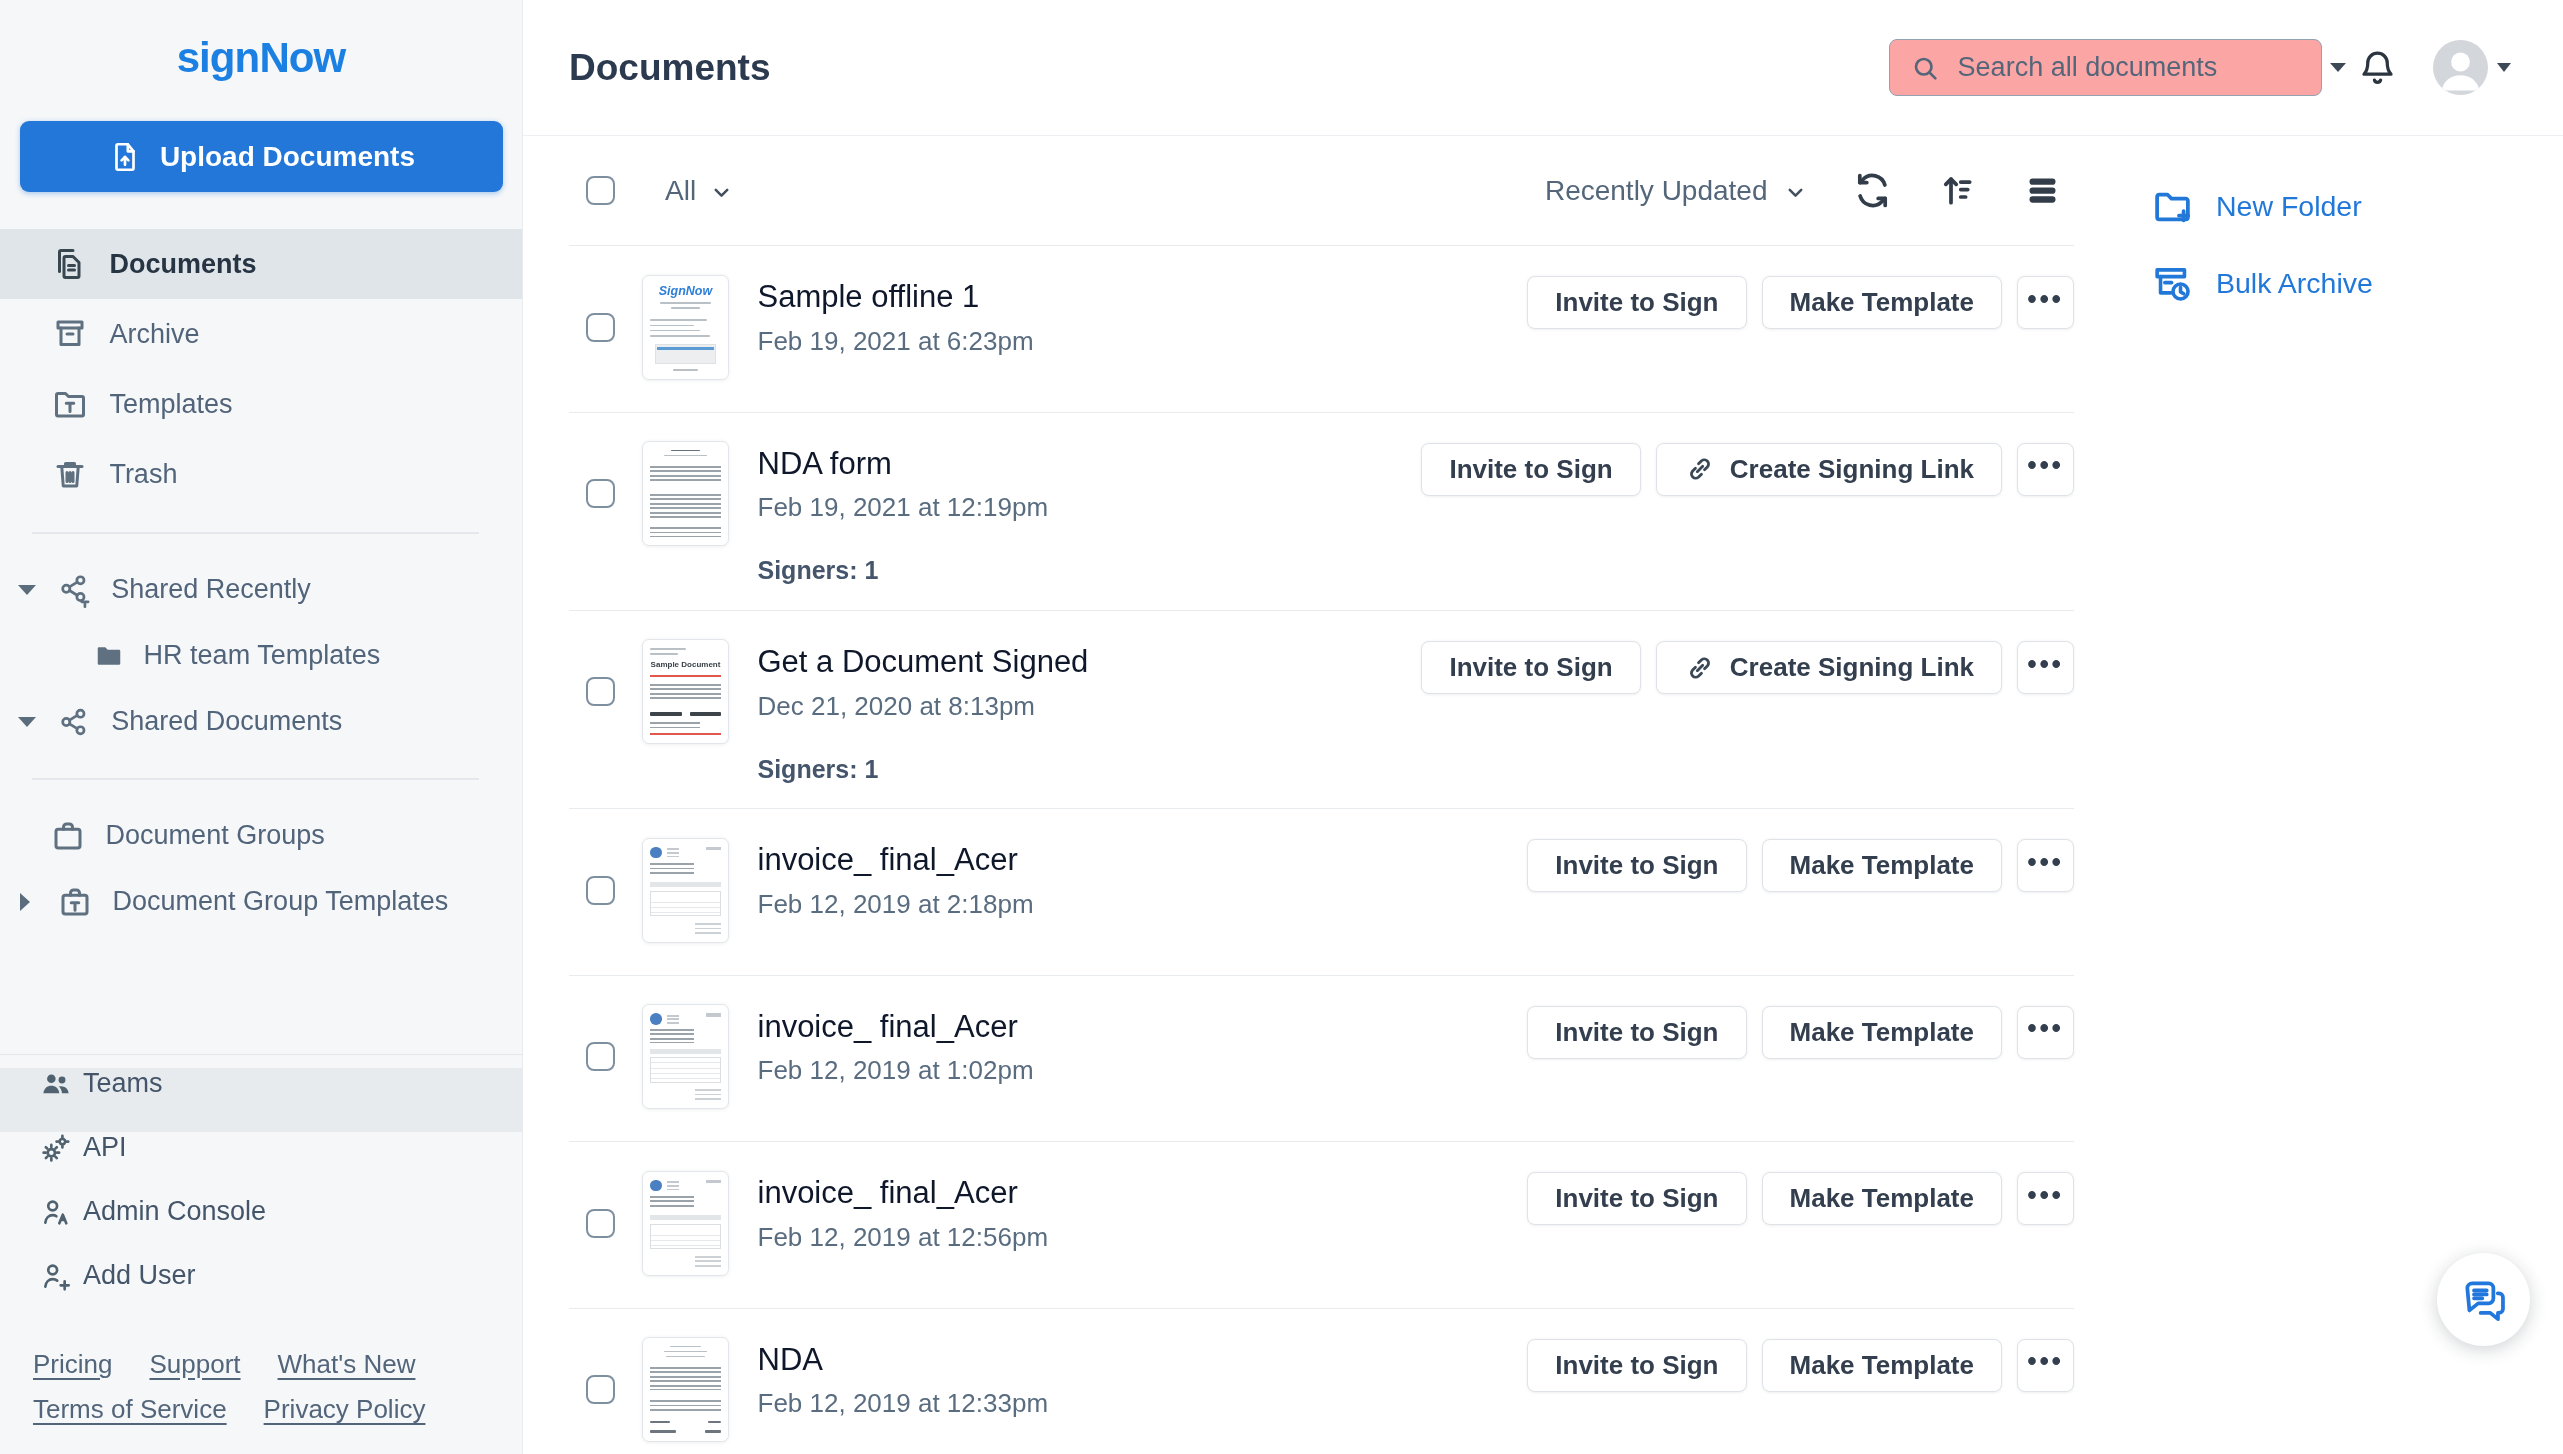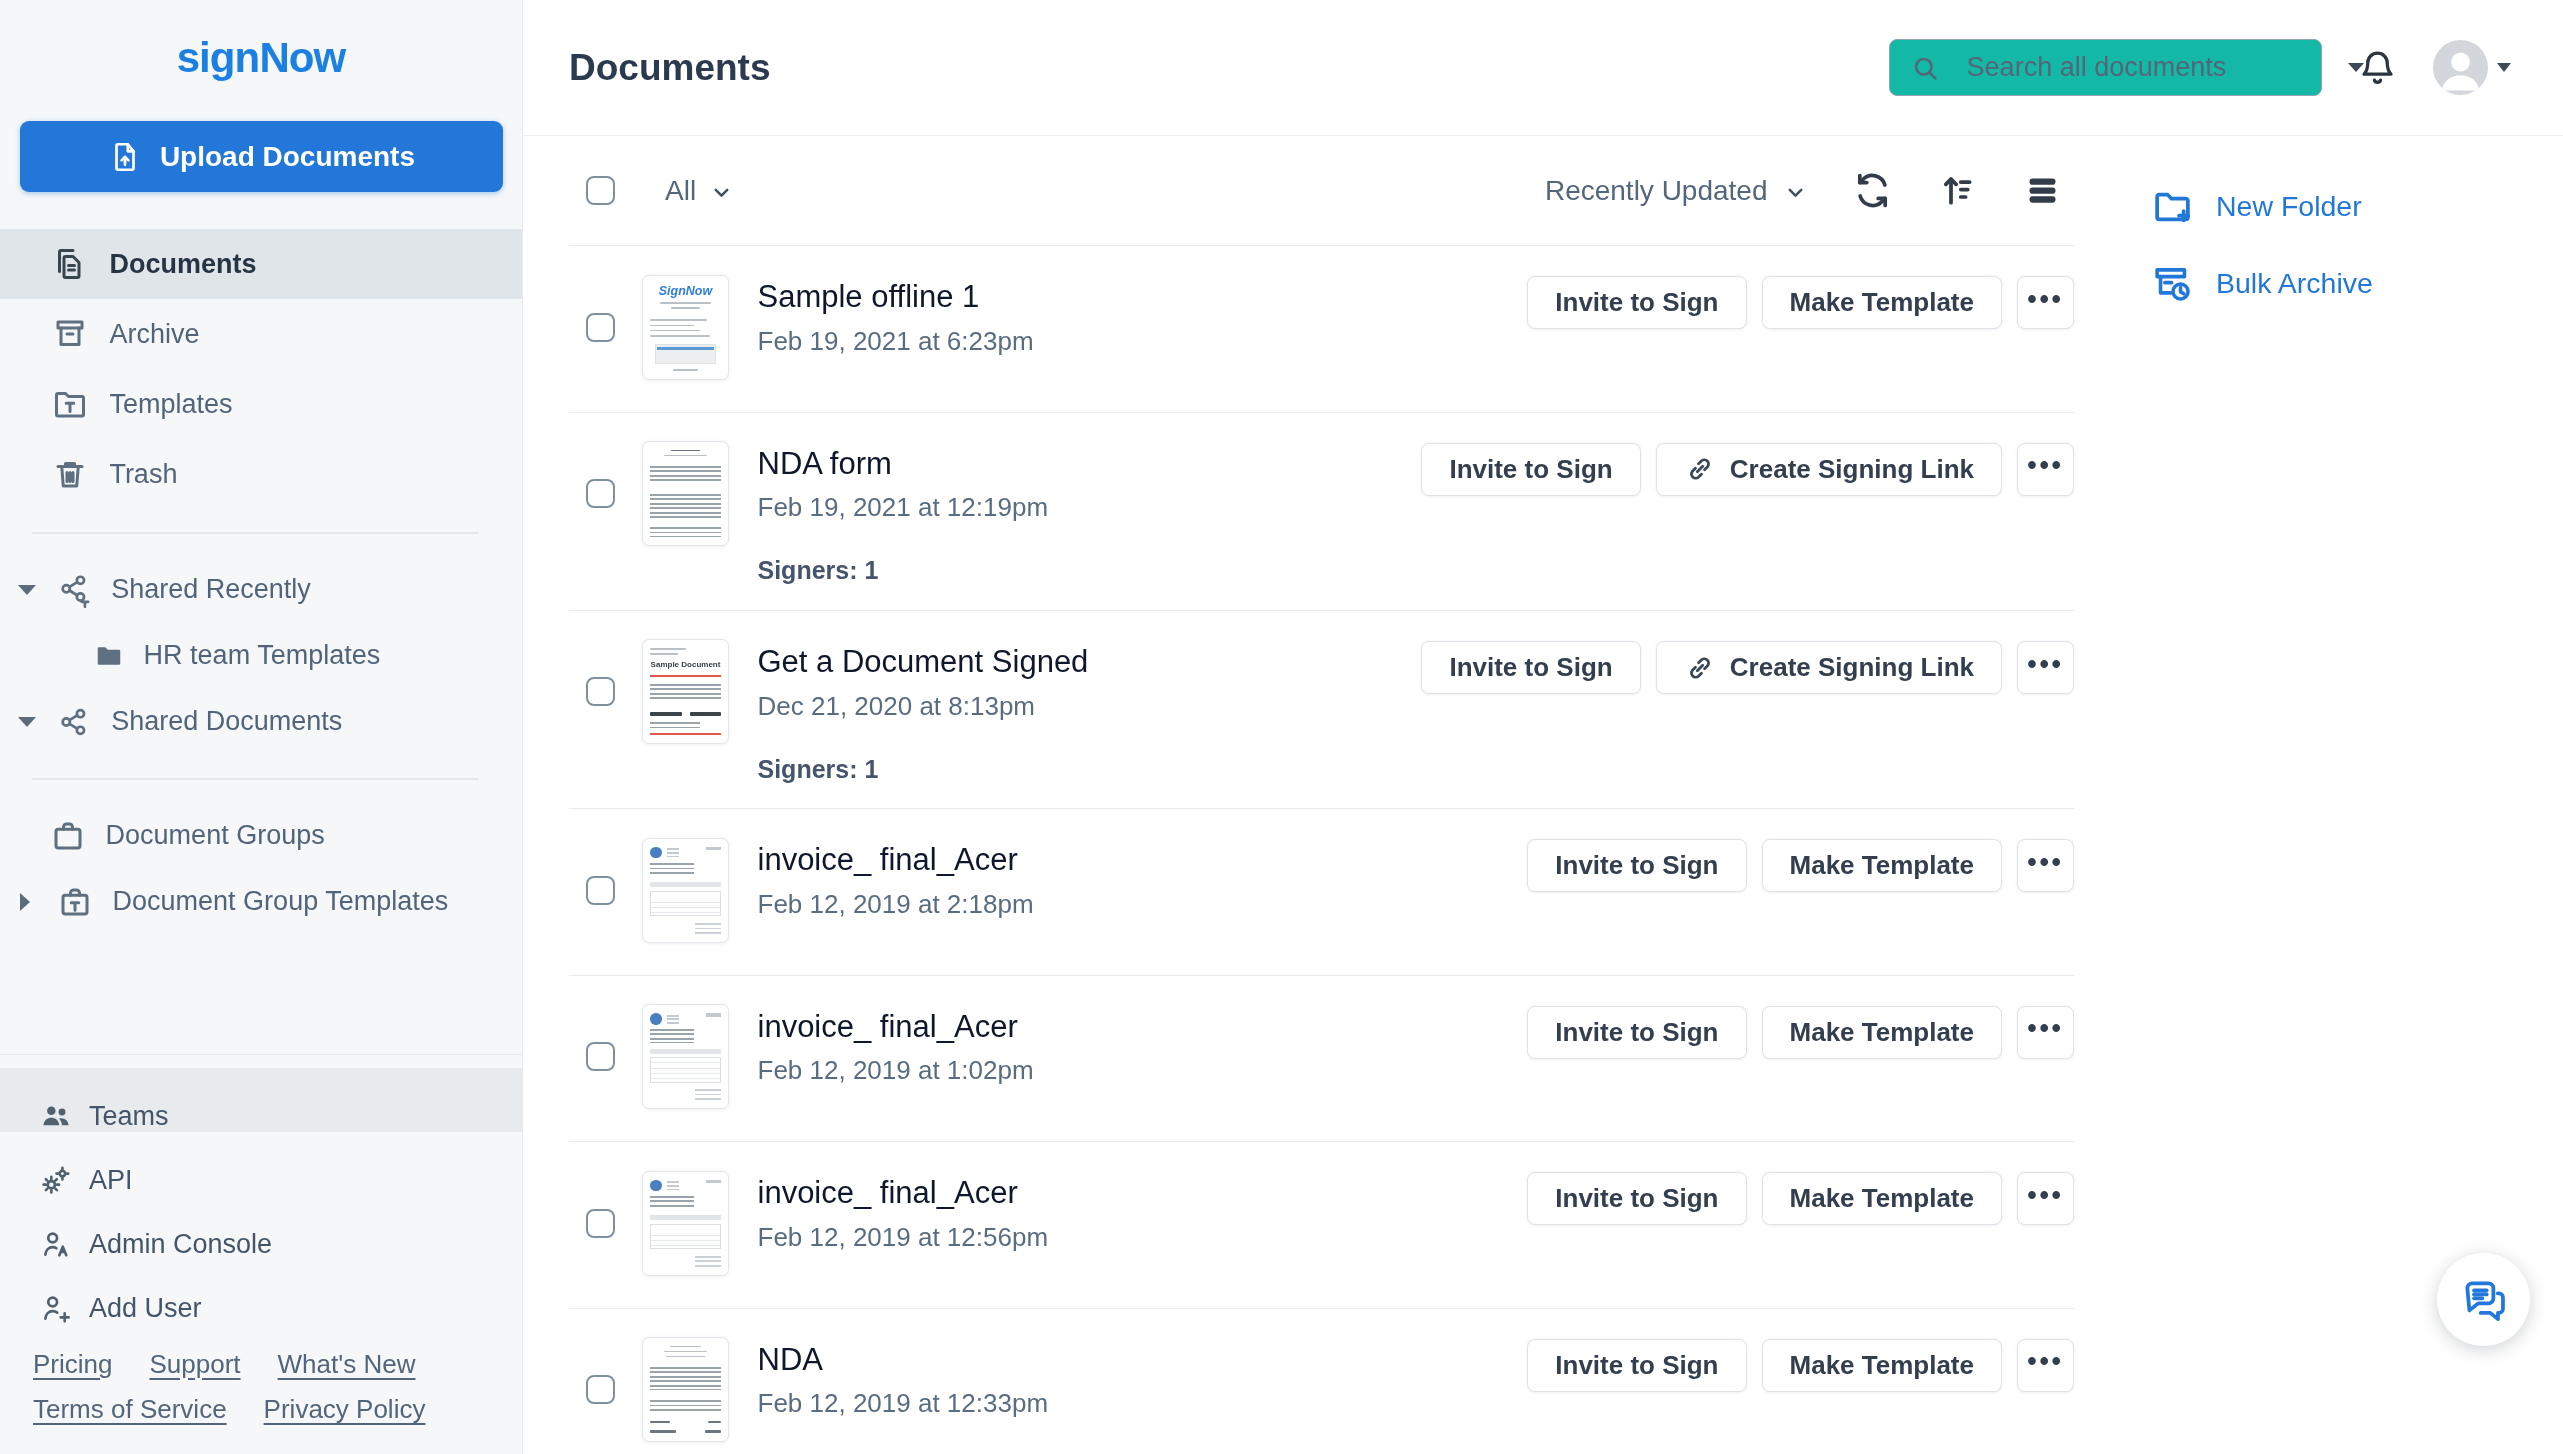--- a/index.html
+++ b/index.html
@@ -26,32 +26,32 @@
   .nav-item.active{background:#e0e5e9;color:#273443;font-weight:bold;}
   .nav-item.active .ic{color:#37464f;}
   .divider{height:1.8px;background:#e4e8ec;margin:23px 43px 23px 32px;}
   .tree-item{height:66px;display:flex;align-items:center;gap:19.6px;padding-left:18px;font-size:27px;color:var(--slate);width:100%;text-align:left;}
   .tree-item .ic{width:36px;height:36px;flex:0 0 36px;color:#5f7080;}
   .caret-down{width:0;height:0;border-left:9px solid transparent;border-right:9px solid transparent;border-top:10.7px solid #5b6c7c;flex:0 0 18px;}
   .caret-right{width:0;height:0;border-top:9px solid transparent;border-bottom:9px solid transparent;border-left:10.7px solid #5b6c7c;flex:0 0 10.7px;margin-right:7.1px;}
   .tree-sub{padding-left:94px;}
   .tree-sub .ic{width:30px;height:30px;flex:0 0 30px;}
   .sidebar-bottom{margin-top:auto;border-top:1.8px solid #e4e8ec;padding-top:12.5px;}
-  .tool-item{height:64px;display:flex;align-items:flex-end;gap:17px;padding-left:40px;font-size:27px;color:#44556a;width:100%;text-align:left;}
+  .tool-item{height:64px;display:flex;align-items:flex-start;gap:11px;padding-left:40px;font-size:27px;color:#44556a;width:100%;text-align:left;}
   .tool-item .ic{width:32px;height:32px;flex:0 0 32px;color:#50626f;}
   .tool-item.hl{background:#e8ebee;}
   .footer-links{display:flex;flex-wrap:wrap;column-gap:37px;row-gap:14.2px;padding:25px 36px 30px 33px;}
   .footer-links a{font-size:26px;color:#53657a;text-decoration:underline;text-underline-offset:4.5px;cursor:pointer;}
 
   
   .content{flex:1;display:flex;flex-direction:column;height:100%;}
   .content-header{height:136px;min-height:136px;border-bottom:1.8px solid #edeff2;display:flex;align-items:center;padding:0 52px 0 46px;}
   .page-title{font-size:37px;font-weight:bold;color:#2c3a50;}
   .header-right{margin-left:auto;display:flex;align-items:center;gap:34px;}
-  .search-box{width:433px;height:57px;border:1.8px solid #93a2b0;border-radius:8px;display:flex;align-items:center;padding:0 19.6px;gap:27px;background:#14b8a6;}
+  .search-box{width:433px;height:57px;border:1.8px solid #93a2b0;border-radius:8px;display:flex;align-items:center;padding:0 19.6px;gap:18px;background:#fca5a5;}
   .search-box input{border:none;outline:none;flex:1;font-size:27px;color:#3c4a59;font-family:inherit;background:transparent;}
   .search-box input::placeholder{color:#54667a;opacity:1;}
   .tri{width:0;height:0;border-left:8px solid transparent;border-right:8px solid transparent;border-top:9.8px solid #3d4a56;}
   .bell-btn{width:43px;height:43px;display:flex;align-items:center;justify-content:center;color:#2b3540;}
   .avatar-wrap{display:flex;align-items:center;gap:9px;}
   .avatar{width:55px;height:55px;border-radius:50%;background:#d3d6da;overflow:hidden;display:flex;align-items:flex-end;justify-content:center;}
   .tri.sm{border-left-width:7.1px;border-right-width:7.1px;border-top-width:9px;}
 
   .content-body{flex:1;display:flex;padding-left:46px;overflow:hidden;}
   .main-col{width:1505px;min-width:1505px;display:flex;flex-direction:column;}

